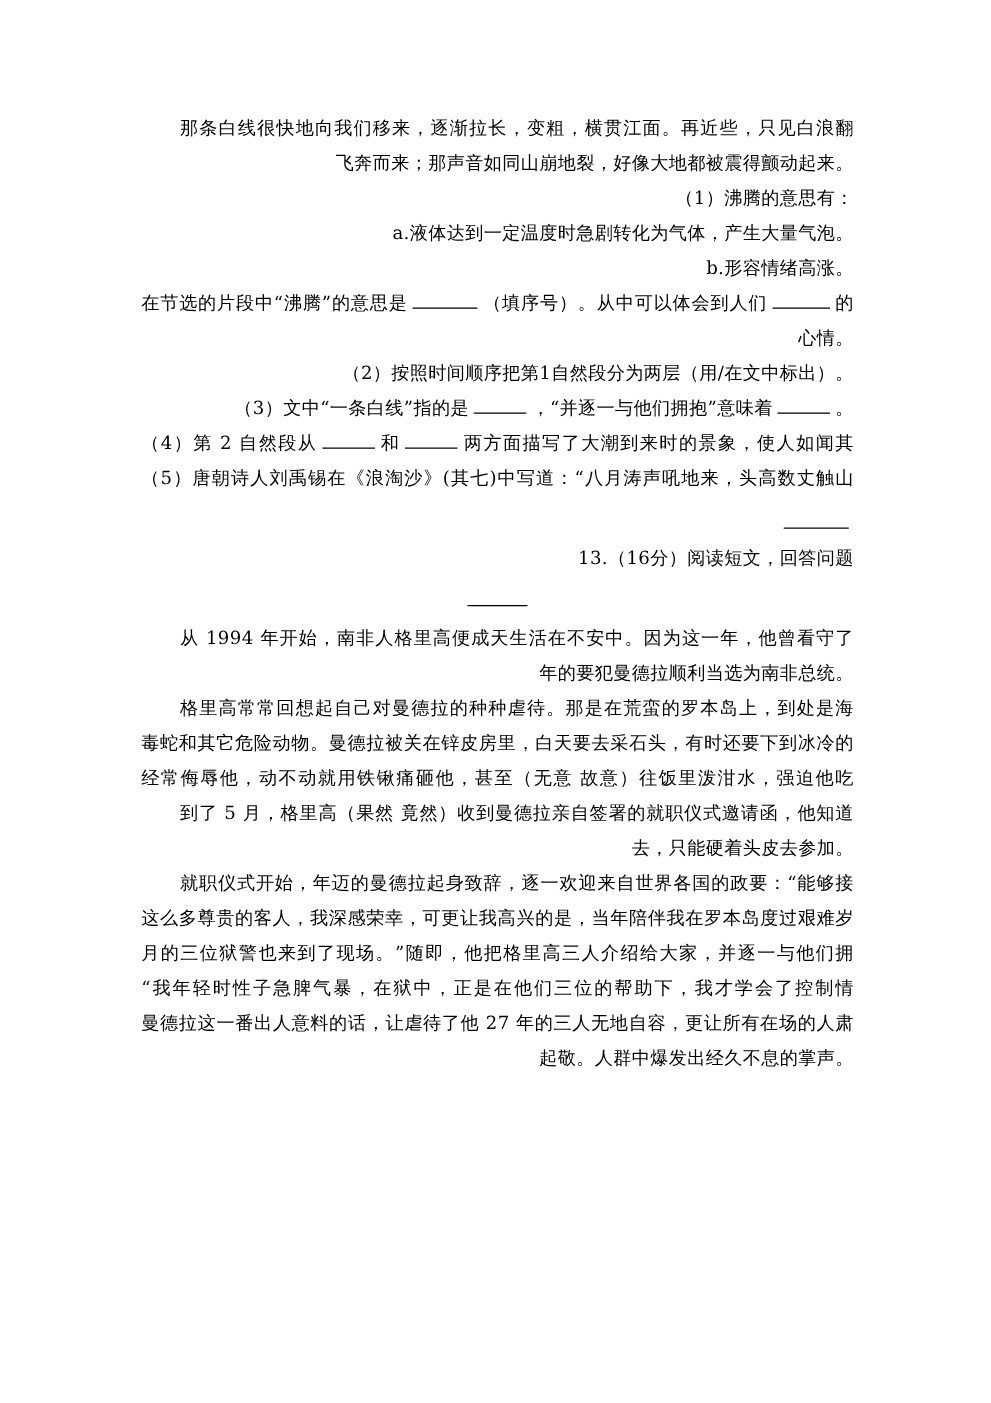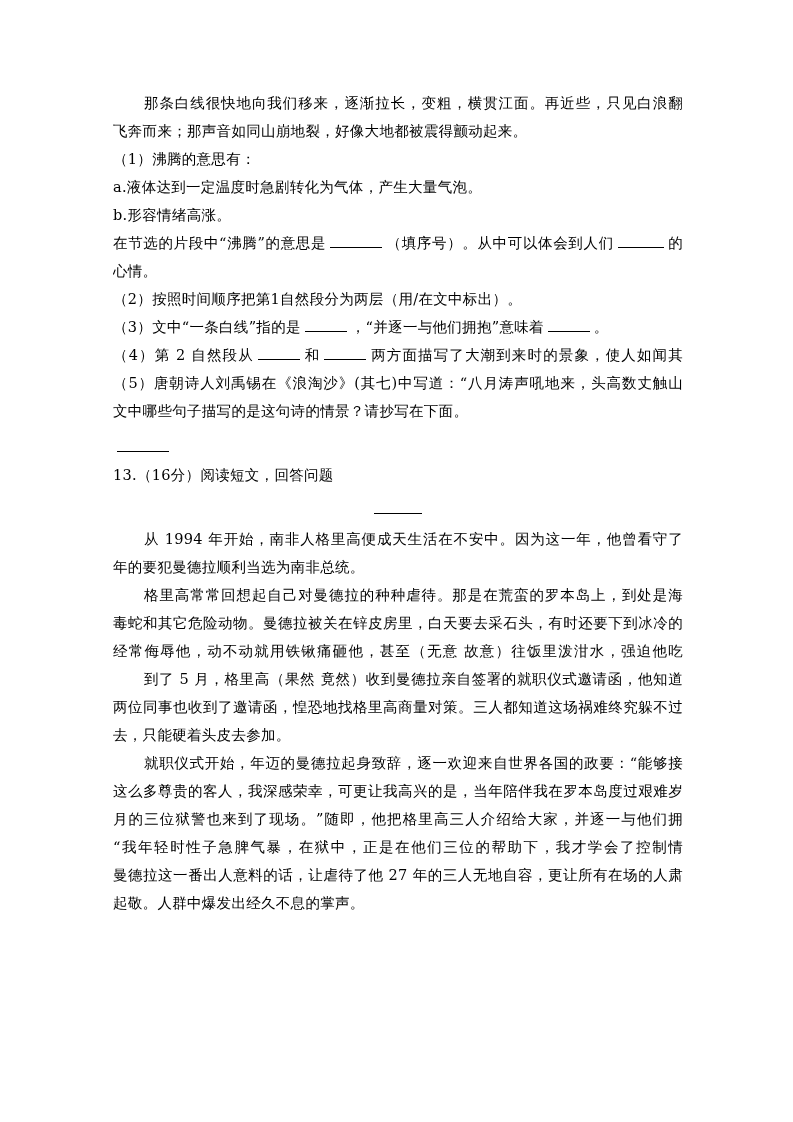--- a/index.html
+++ b/index.html
@@ -19,21 +19,21 @@
     left: 113px;
     top: 89px;
     width: 570px;
   }
   .block { display: block; }
   .line {
     display: block;
     height: 28px;
     line-height: 28px;
     overflow: hidden;
-    text-align: left;
+    text-align: right;
     letter-spacing: 0.3px;
   }
   .line.justify {
     text-align: justify;
     text-align-last: justify;
   }
   .line.indent { padding-left: 31px; }
   .line.center { text-align: center; text-align-last: center; }
   .blank {
     display: inline-block;
@@ -65,21 +65,20 @@
         <div class="line" data-name="text-line"><span data-name="text-segment">（2）按照时间顺序把第1自然段分为两层（用/在文中标出）。</span></div>
       </div>
       <div class="block" data-name="block-question-3">
         <div class="line" data-name="text-line"><span data-name="text-segment">（3）文中“一条白线”指的是</span><span class="blank" data-name="answer-blank" style="width: 42px;"></span><span data-name="text-segment">，“并逐一与他们拥抱”意味着</span><span class="blank" data-name="answer-blank" style="width: 42px;"></span><span data-name="text-segment">。</span></div>
       </div>
       <div class="block" data-name="block-question-4">
         <div class="line justify" data-name="text-line"><span data-name="text-segment">（4）第 2 自然段从</span><span class="blank" data-name="answer-blank" style="width: 42px;"></span><span data-name="text-segment">和</span><span class="blank" data-name="answer-blank" style="width: 42px;"></span><span data-name="text-segment">两方面描写了大潮到来时的景象，使人如闻其声，</span></div>
       </div>
       <div class="block" data-name="block-question-5">
         <div class="line justify" data-name="text-line"><span data-name="text-segment">（5）唐朝诗人刘禹锡在《浪淘沙》(其七)中写道：“八月涛声吼地来，头高数丈触山回。”</span></div>
-        <div class="line" data-name="text-line"><span data-name="text-segment">文中哪些句子描写的是这句诗的情景？请抄写在下面。</span></div>
       </div>
       <div class="block" data-name="block-answer-blank-line">
         <div class="line" data-name="text-line"><span class="blank" data-name="answer-blank" style="width: 52px;"></span></div>
       </div>
       <div class="block" data-name="block-question-13-header">
         <div class="line" data-name="text-line"><span data-name="text-segment">13.（16分）阅读短文，回答问题</span></div>
       </div>
       <div class="block" data-name="block-title-blank">
         <div class="line center" data-name="text-line"><span class="blank" data-name="answer-blank" style="width: 48px;"></span></div>
       </div>
@@ -87,21 +86,20 @@
         <div class="line indent justify" data-name="text-line"><span data-name="text-segment">从 1994 年开始，南非人格里高便成天生活在不安中。因为这一年，他曾看守了 27</span></div>
         <div class="line" data-name="text-line"><span data-name="text-segment">年的要犯曼德拉顺利当选为南非总统。</span></div>
       </div>
       <div class="block" data-name="block-story-p2">
         <div class="line indent justify" data-name="text-line"><span data-name="text-segment">格里高常常回想起自己对曼德拉的种种虐待。那是在荒蛮的罗本岛上，到处是海豹、</span></div>
         <div class="line justify" data-name="text-line"><span data-name="text-segment">毒蛇和其它危险动物。曼德拉被关在锌皮房里，白天要去采石头，有时还要下到冰冷的</span></div>
         <div class="line justify" data-name="text-line"><span data-name="text-segment">经常侮辱他，动不动就用铁锹痛砸他，甚至（无意  故意）往饭里泼泔水，强迫他吃下……</span></div>
       </div>
       <div class="block" data-name="block-story-p3">
         <div class="line indent justify" data-name="text-line"><span data-name="text-segment">到了 5 月，格里高（果然  竟然）收到曼德拉亲自签署的就职仪式邀请函，他知道自</span></div>
-        <div class="line justify" data-name="text-line"><span data-name="text-segment">两位同事也收到了邀请函，惶恐地找格里高商量对策。三人都知道这场祸难终究躲不过</span></div>
         <div class="line" data-name="text-line"><span data-name="text-segment">去，只能硬着头皮去参加。</span></div>
       </div>
       <div class="block" data-name="block-story-p4">
         <div class="line indent justify" data-name="text-line"><span data-name="text-segment">就职仪式开始，年迈的曼德拉起身致辞，逐一欢迎来自世界各国的政要：“能够接待</span></div>
         <div class="line justify" data-name="text-line"><span data-name="text-segment">这么多尊贵的客人，我深感荣幸，可更让我高兴的是，当年陪伴我在罗本岛度过艰难岁</span></div>
         <div class="line justify" data-name="text-line"><span data-name="text-segment">月的三位狱警也来到了现场。”随即，他把格里高三人介绍给大家，并逐一与他们拥抱。</span></div>
         <div class="line justify" data-name="text-line"><span data-name="text-segment">“我年轻时性子急脾气暴，在狱中，正是在他们三位的帮助下，我才学会了控制情绪……”</span></div>
         <div class="line justify" data-name="text-line"><span data-name="text-segment">曼德拉这一番出人意料的话，让虐待了他 27 年的三人无地自容，更让所有在场的人肃然</span></div>
         <div class="line" data-name="text-line"><span data-name="text-segment">起敬。人群中爆发出经久不息的掌声。</span></div>
       </div>

